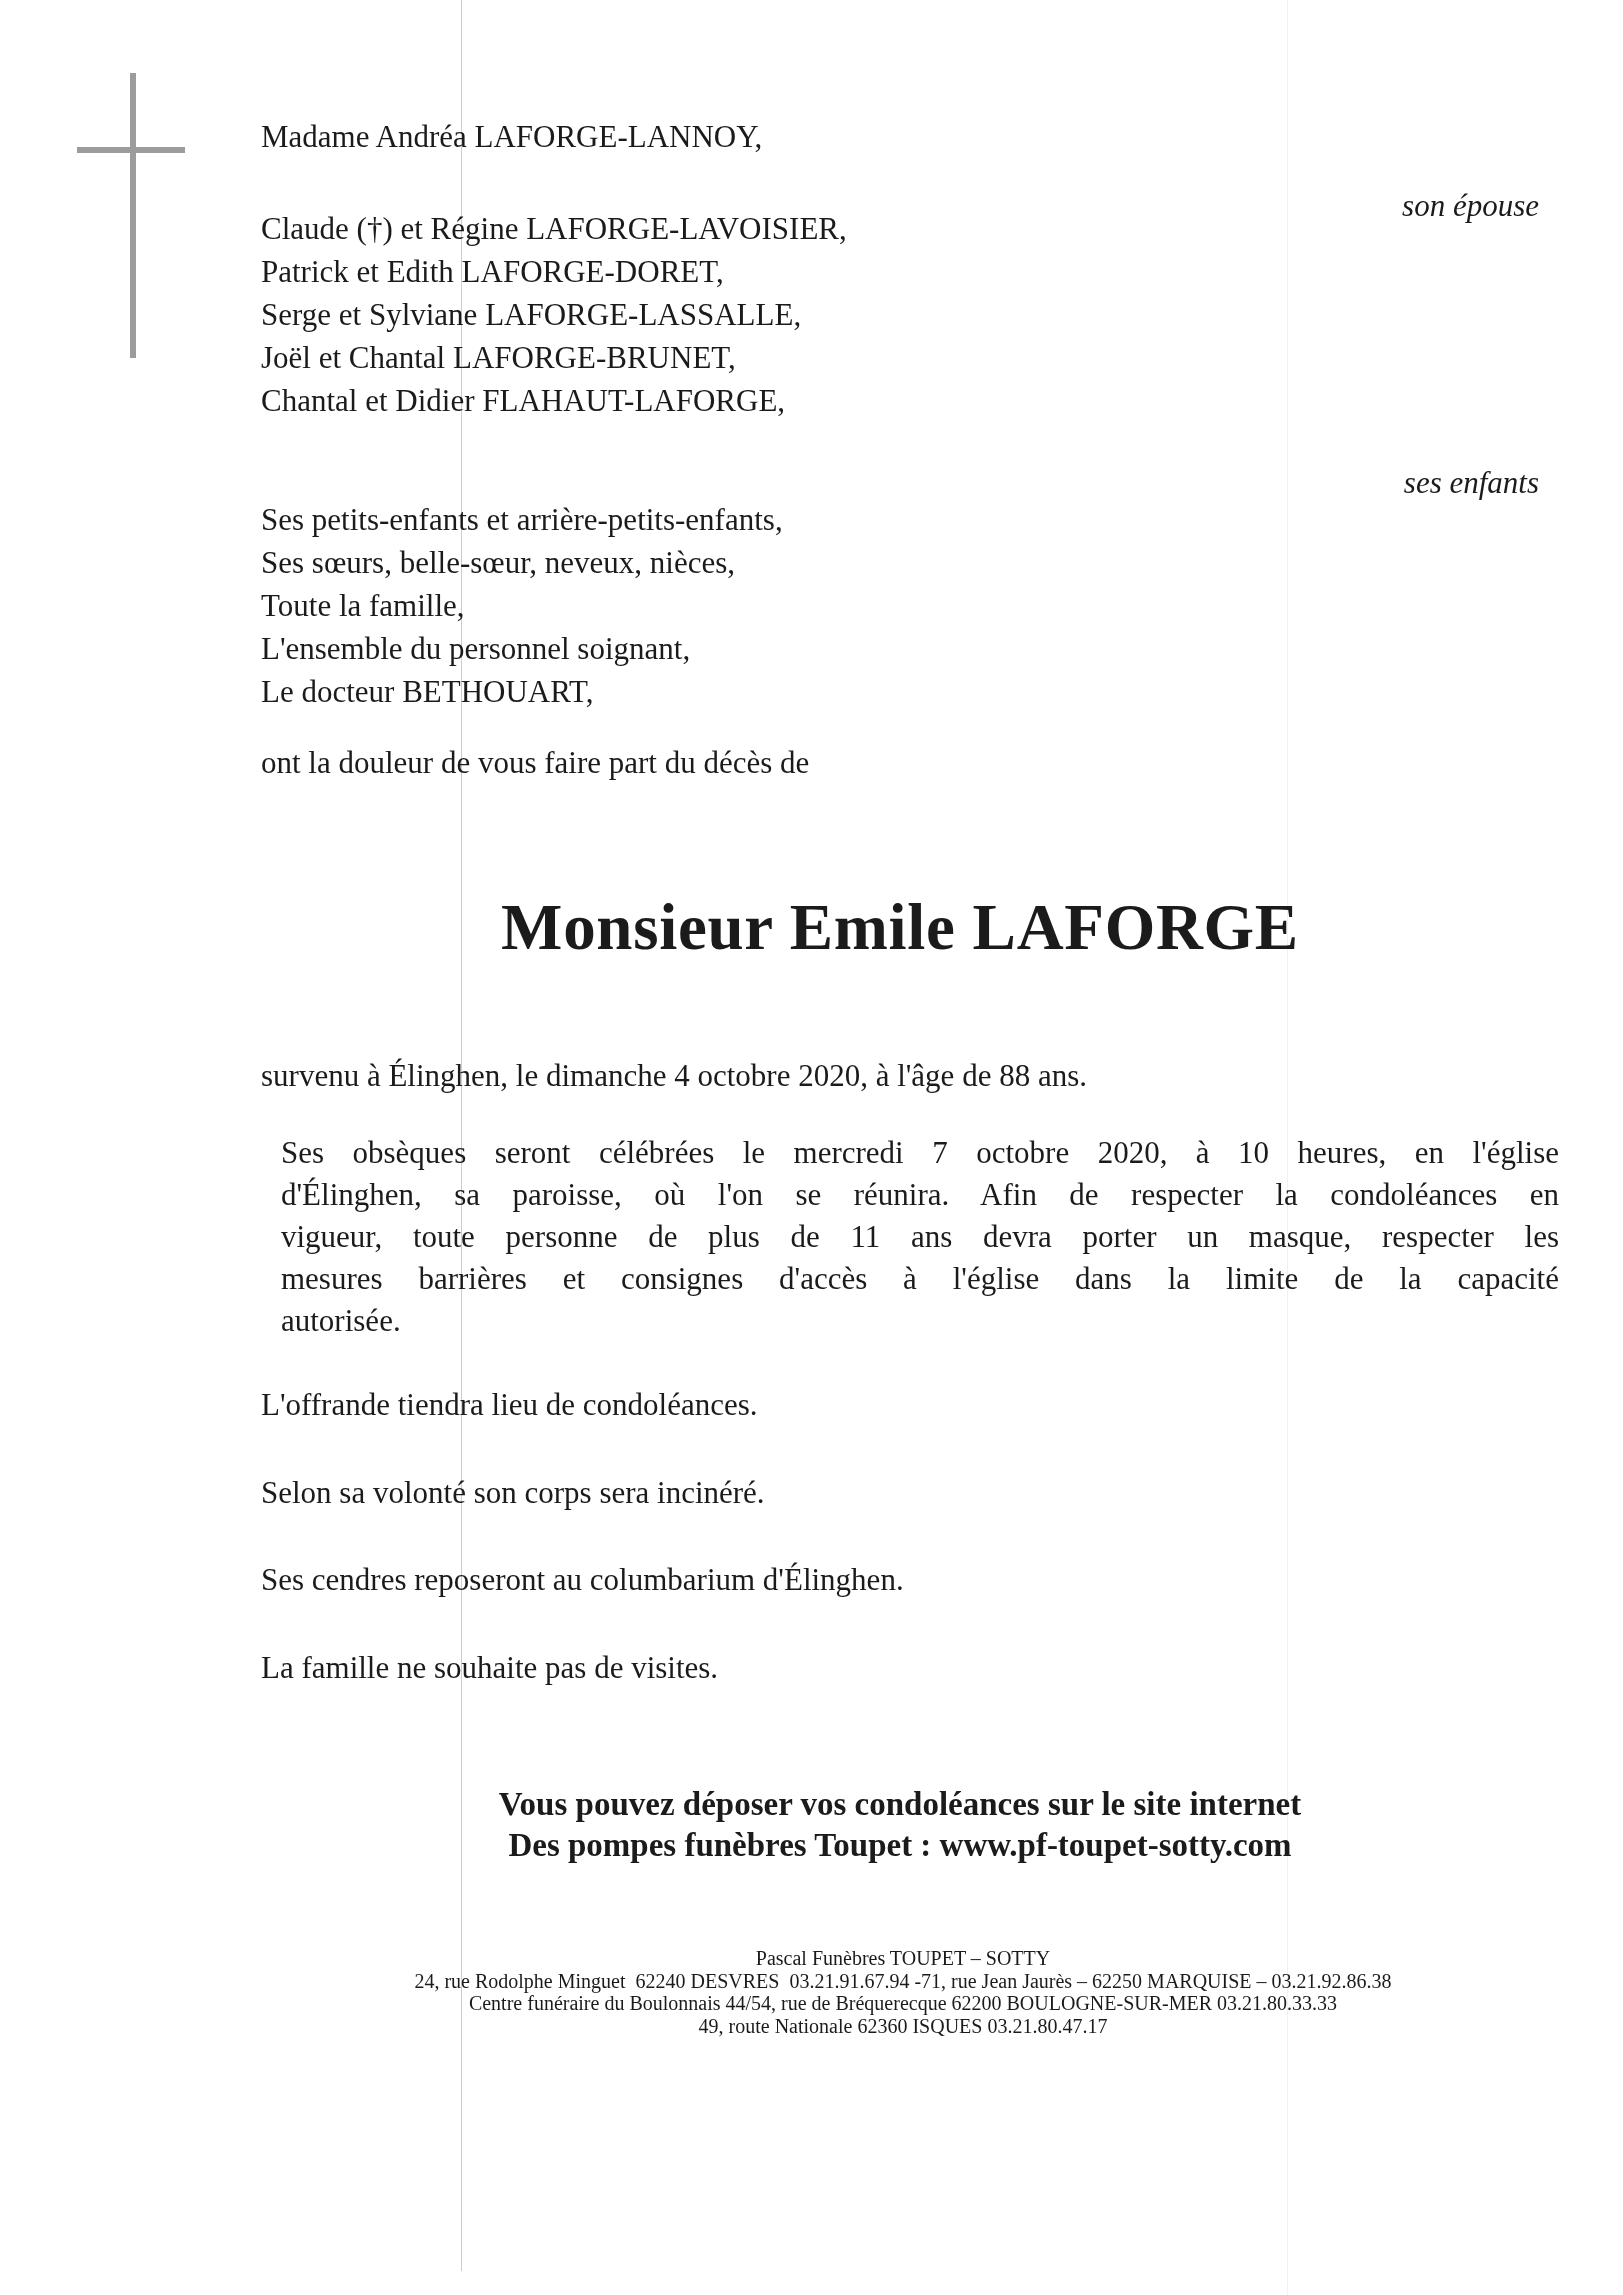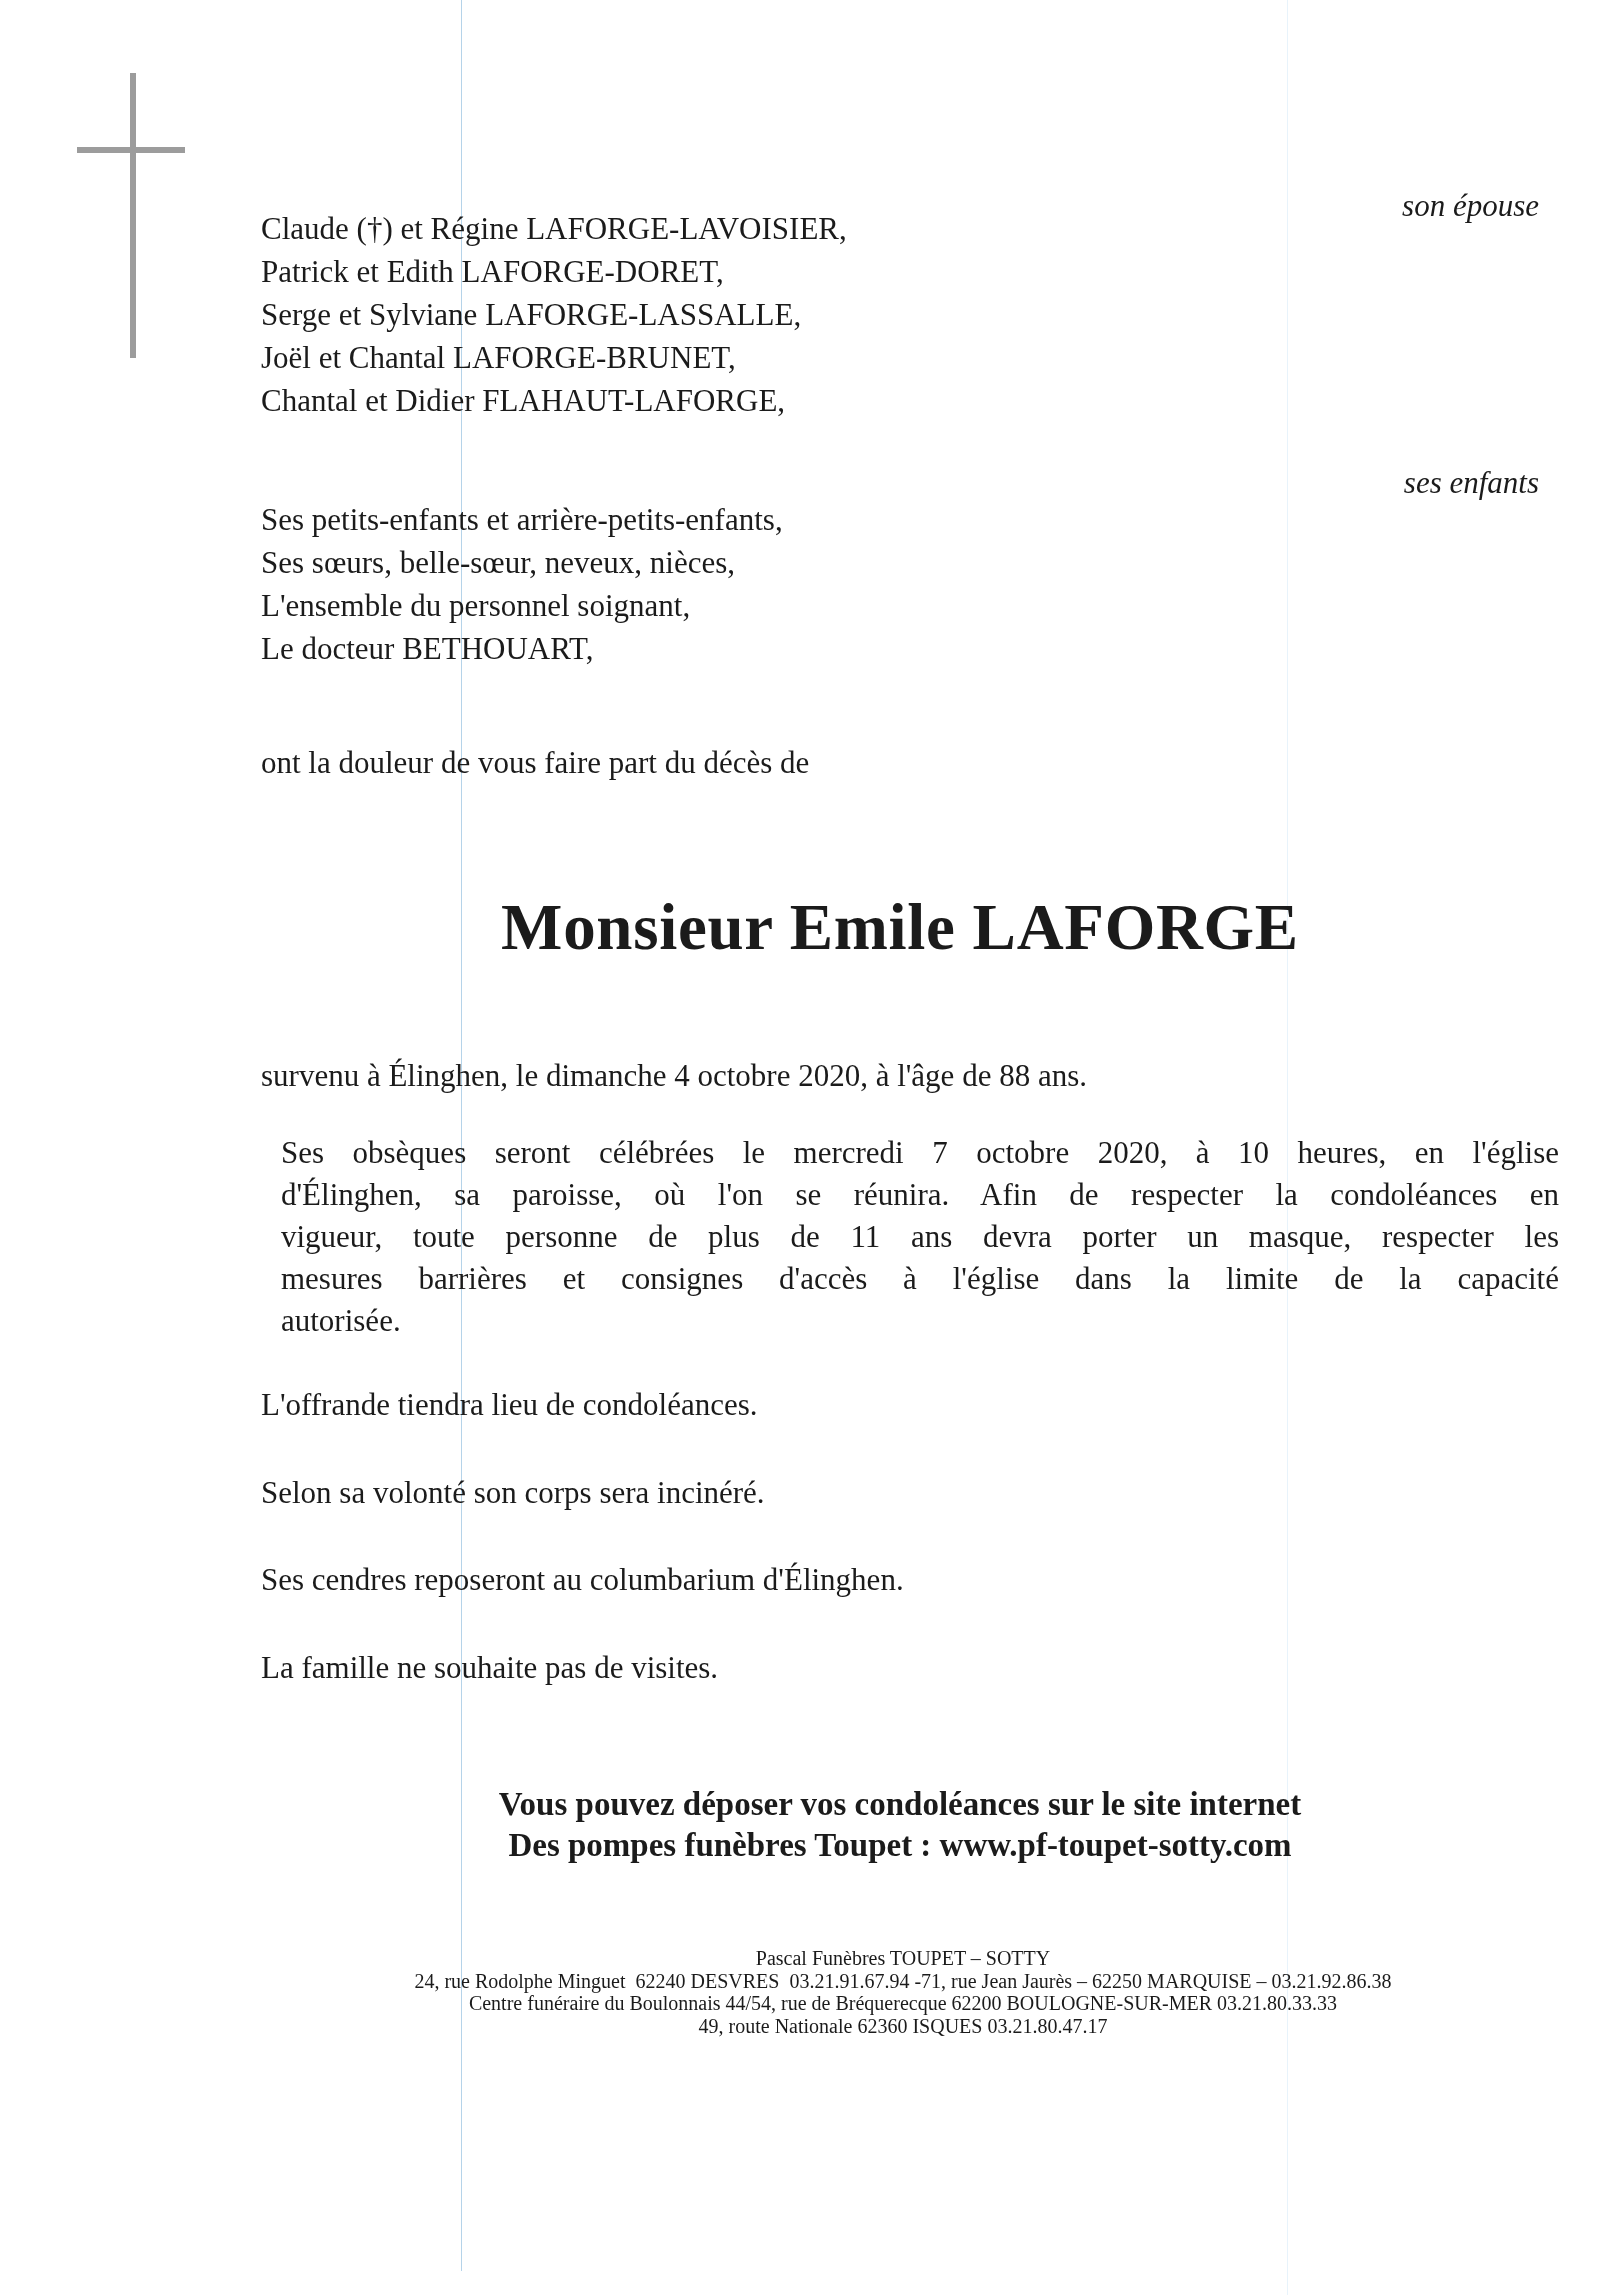--- a/index.html
+++ b/index.html
@@ -107,34 +107,36 @@
 <div class="page">
 
   <div class="scan-line-left"></div>
   <div class="scan-line-right"></div>
 
   <div>
     <div class="cross-v"></div>
     <div class="cross-h"></div>
   </div>
 
+  <div class="txt" style="top:121px">Madame Andréa LAFORGE-LANNOY,</div>
   <div class="txt role" style="top:190px">son épouse</div>
 
   <div class="txt block list" style="top:207px">
     <div>Claude (†) et Régine LAFORGE-LAVOISIER,</div>
     <div>Patrick et Edith LAFORGE-DORET,</div>
     <div>Serge et Sylviane LAFORGE-LASSALLE,</div>
     <div>Joël et Chantal LAFORGE-BRUNET,</div>
     <div>Chantal et Didier FLAHAUT-LAFORGE,</div>
   </div>
   <div class="txt role" style="top:467px">ses enfants</div>
 
   <div class="txt block list" style="top:498px">
     <div>Ses petits-enfants et arrière-petits-enfants,</div>
     <div>Ses sœurs, belle-sœur, neveux, nièces,</div>
+    <div>Toute la famille,</div>
     <div>L'ensemble du personnel soignant,</div>
     <div>Le docteur BETHOUART,</div>
   </div>
 
   <div class="txt" style="top:747px">ont la douleur de vous faire part du décès de</div>
 
   <div class="txt deceased-title">Monsieur Emile LAFORGE</div>
 
   <div class="txt" style="top:1060px">survenu à Élinghen, le dimanche 4 octobre 2020, à l'âge de 88 ans.</div>
 

